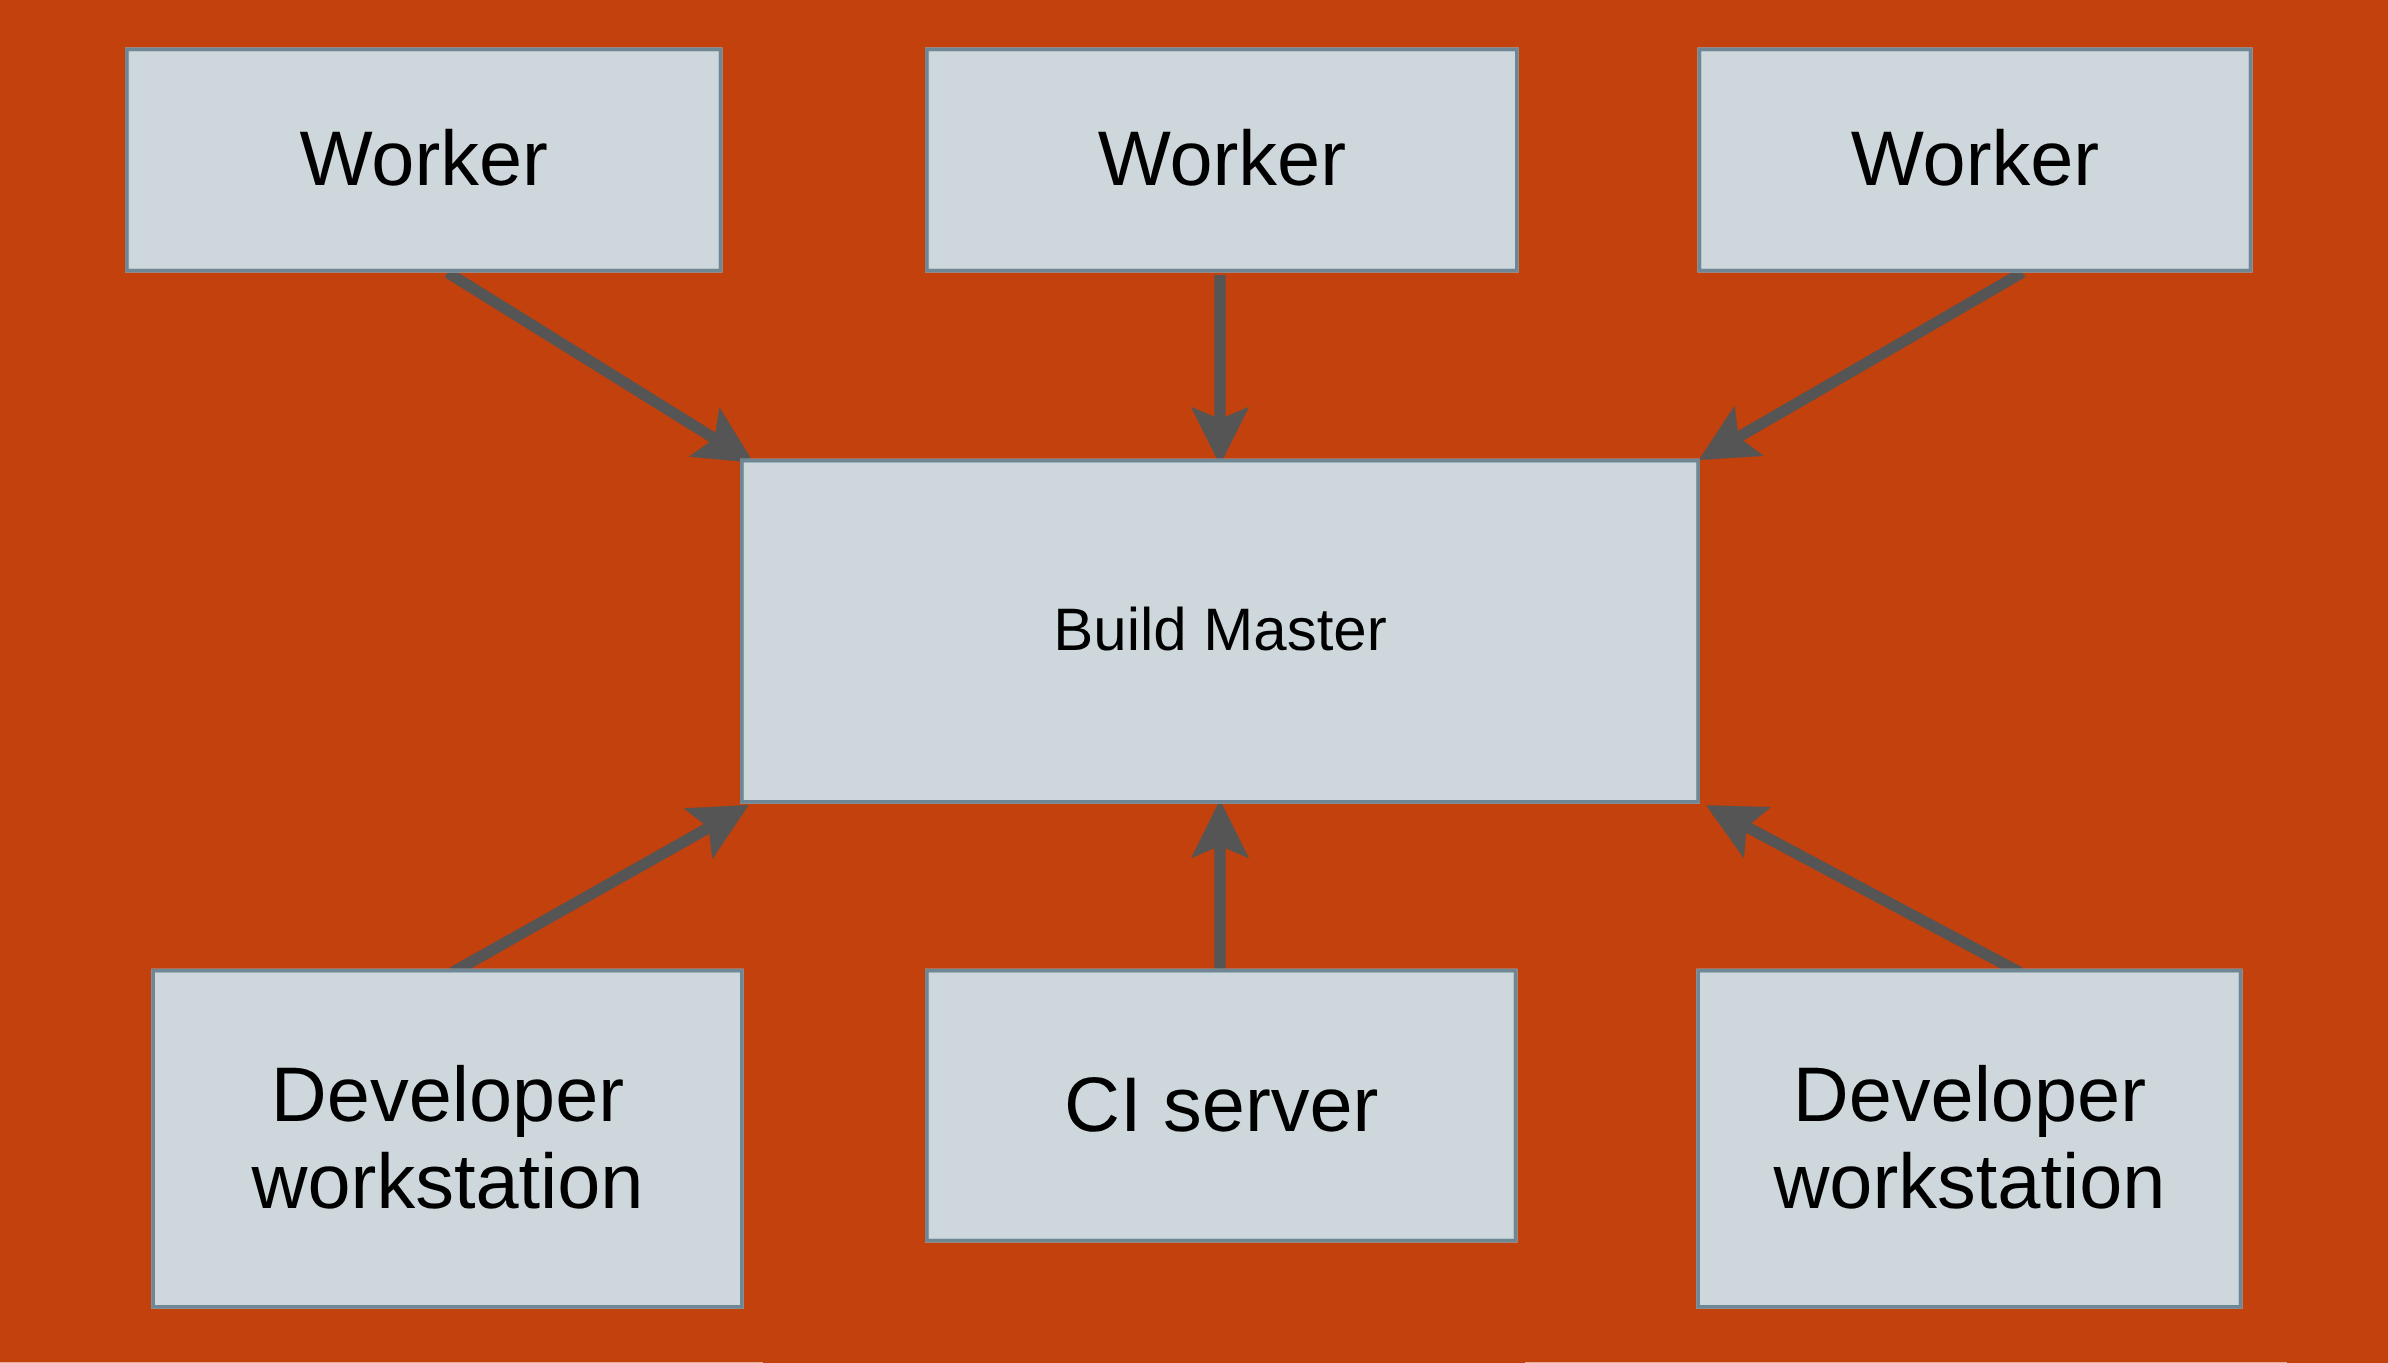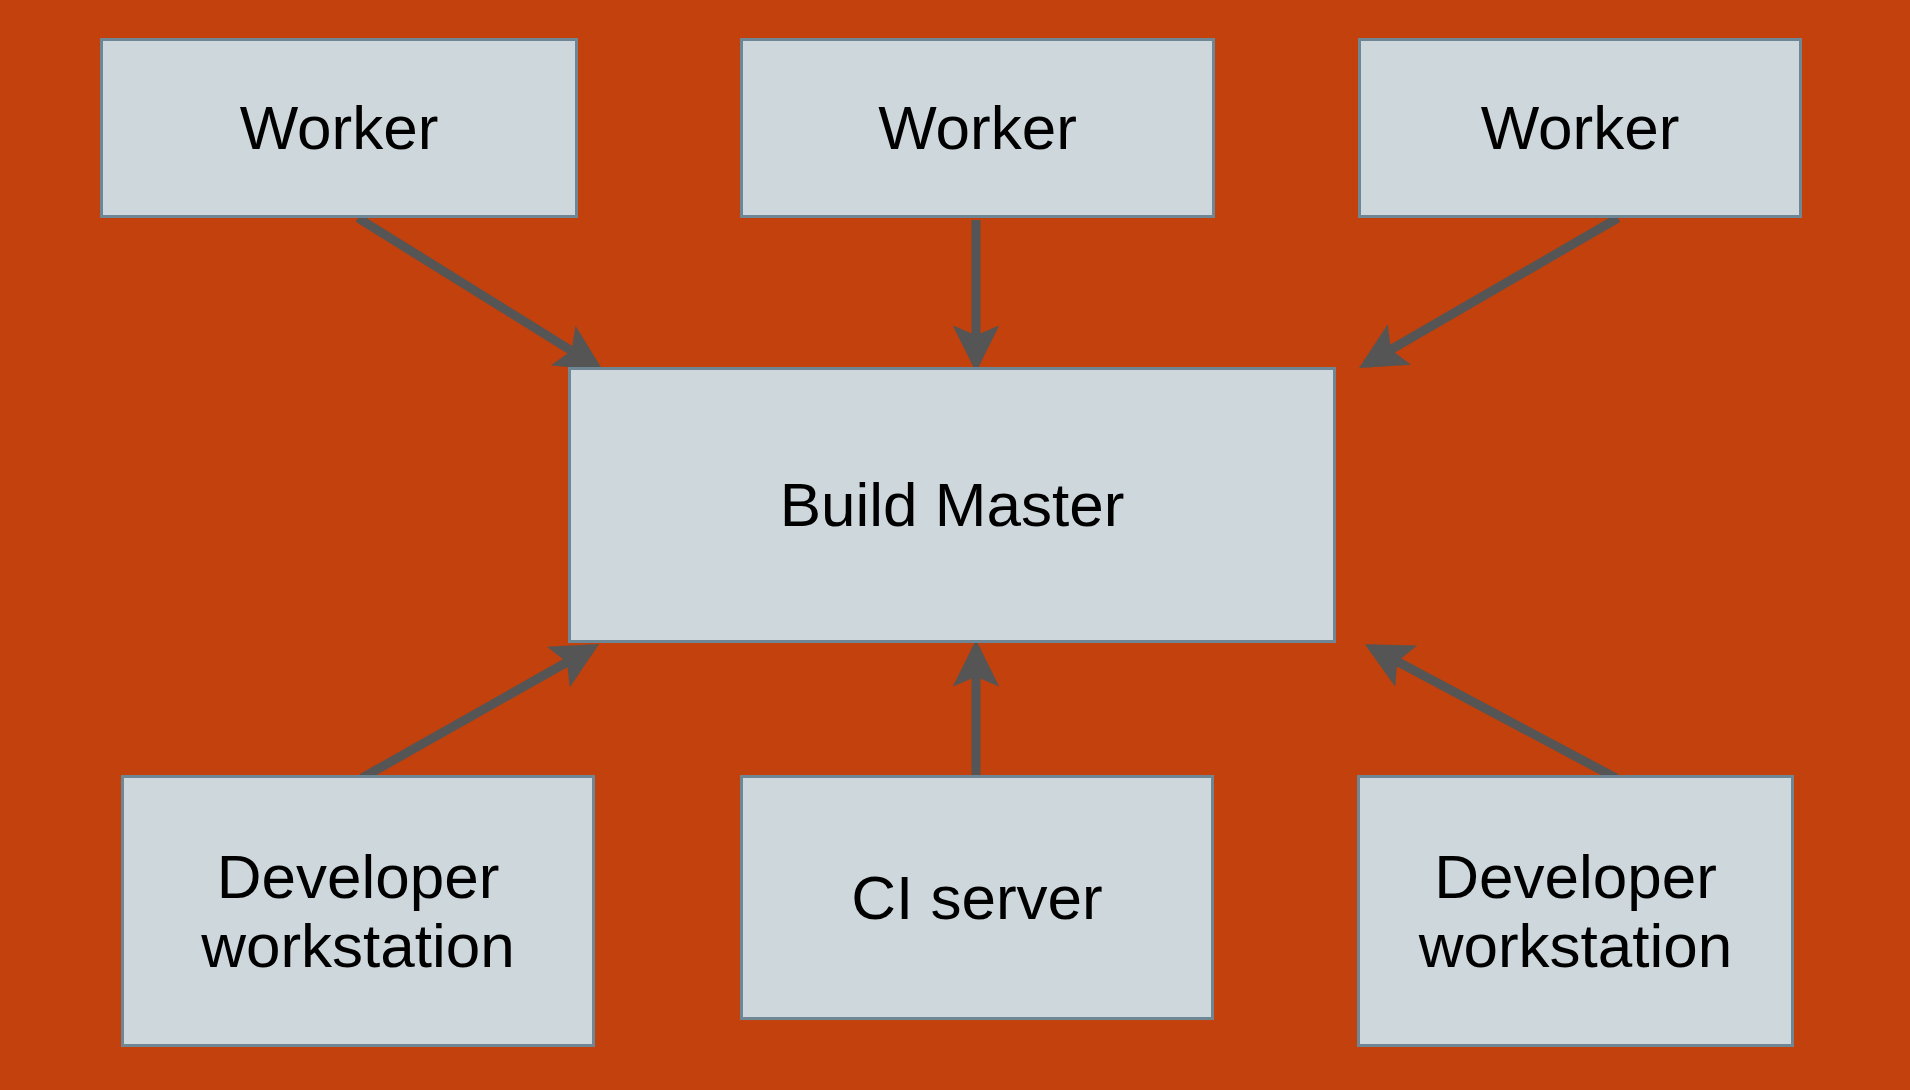--- a/index.html
+++ b/index.html
@@ -39,23 +39,23 @@
     line-height: 1.12;
     white-space: pre-line;
   }
   .node-label {
     display: block;
     padding: 0 8px;
   }
   .n-worker-1 { left: 100px;  top: 38px;  width: 478px; height: 180px; font-size: 62px; }
   .n-worker-2 { left: 740px;  top: 38px;  width: 475px; height: 180px; font-size: 62px; }
   .n-worker-3 { left: 1358px; top: 38px;  width: 444px; height: 180px; font-size: 62px; }
-  .n-master   { left: 568px;  top: 367px; width: 768px; height: 276px; font-size: 62px; }
+  .n-master   { left: 592px;  top: 367px; width: 768px; height: 276px; font-size: 48px; }
   .n-dev-1    { left: 121px;  top: 775px; width: 474px; height: 272px; font-size: 62px; }
-  .n-ci       { left: 740px;  top: 775px; width: 474px; height: 245px; font-size: 62px; }
+  .n-ci       { left: 740px;  top: 775px; width: 474px; height: 219px; font-size: 62px; }
   .n-dev-2    { left: 1357px; top: 775px; width: 437px; height: 272px; font-size: 62px; }
 </style>
 </head>
 <body>
 
 <div id="canvas">
 
   <svg id="edges" viewBox="0 0 1910 1090" width="1910" height="1090" xmlns="http://www.w3.org/2000/svg">
     <defs>
       <marker id="arrowhead" markerWidth="5.2" markerHeight="5.2" refX="4.3" refY="2.6" orient="auto" markerUnits="strokeWidth">

